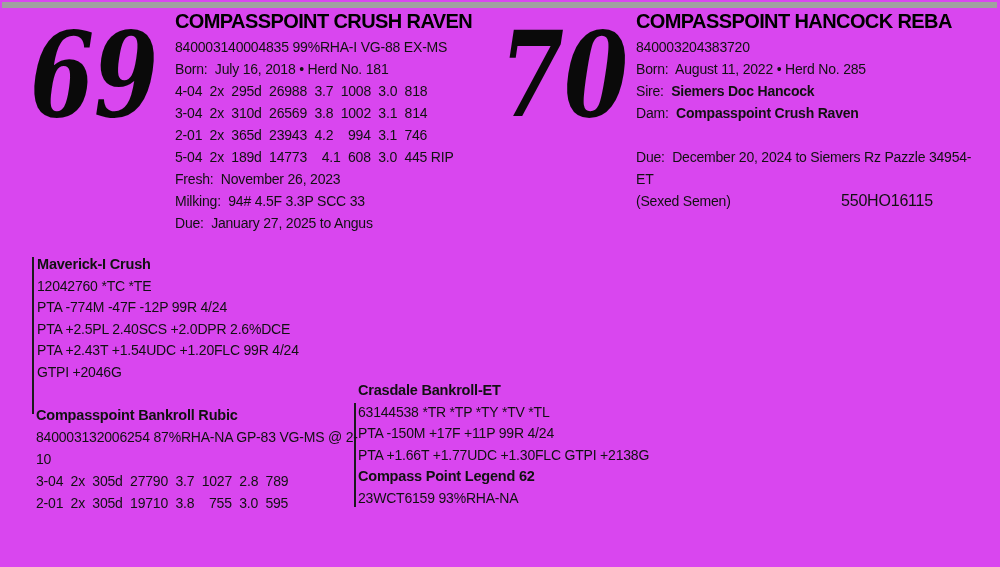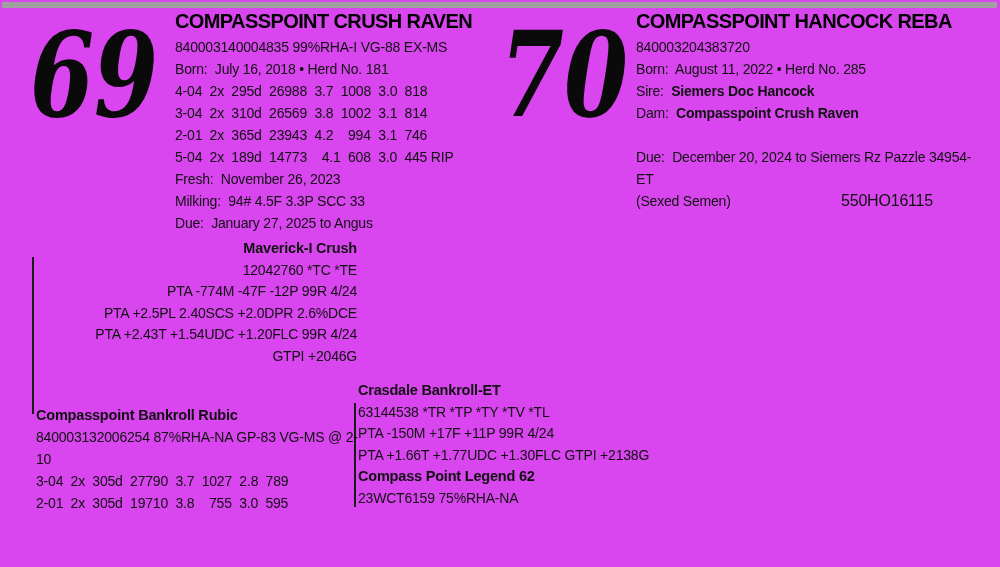--- a/index.html
+++ b/index.html
@@ -69,21 +69,21 @@
     position: absolute;
   }
   .ped-block .line { line-height: 21.5px; }
   .ped-title {
     font-size: 14.5px;
     font-weight: 700;
     line-height: 21.5px;
     letter-spacing: -0.2px;
     white-space: nowrap;
   }
-  #maverick-block { left: 37px; top: 238px; width: 320px; text-align: right; }
+  #maverick-block { left: 37px; top: 254px; width: 320px; }
   #rubic-block   { left: 36px; top: 404px; width: 330px; }
   #rubic-block .line, #rubic-block .ped-title { line-height: 22px; }
   #crasdale-block { left: 358px; top: 380px; width: 330px; }
   .ped-rule {
     position: absolute;
     width: 2px;
     background: #1a1a1a;
   }
   #ped-rule-1 { left: 32px; top: 257px; height: 157px; }
   #ped-rule-2 { left: 354px; top: 403px; height: 104px; }
@@ -141,16 +141,16 @@
     <div class="line">3-04  2x  305d  27790  3.7  1027  2.8  789</div>
     <div class="line">2-01  2x  305d  19710  3.8    755  3.0  595</div>
   </div>
 
   <div class="ped-block" id="crasdale-block">
     <div class="ped-title">Crasdale Bankroll-ET</div>
     <div class="line">63144538 *TR *TP *TY *TV *TL</div>
     <div class="line">PTA -150M +17F +11P 99R 4/24</div>
     <div class="line">PTA +1.66T +1.77UDC +1.30FLC GTPI +2138G</div>
     <div class="ped-title">Compass Point Legend 62</div>
-    <div class="line">23WCT6159 75%RHA-NA</div>
+    <div class="line">23WCT6159 93%RHA-NA</div>
   </div>
 
 </div>
 
 </body></html>

